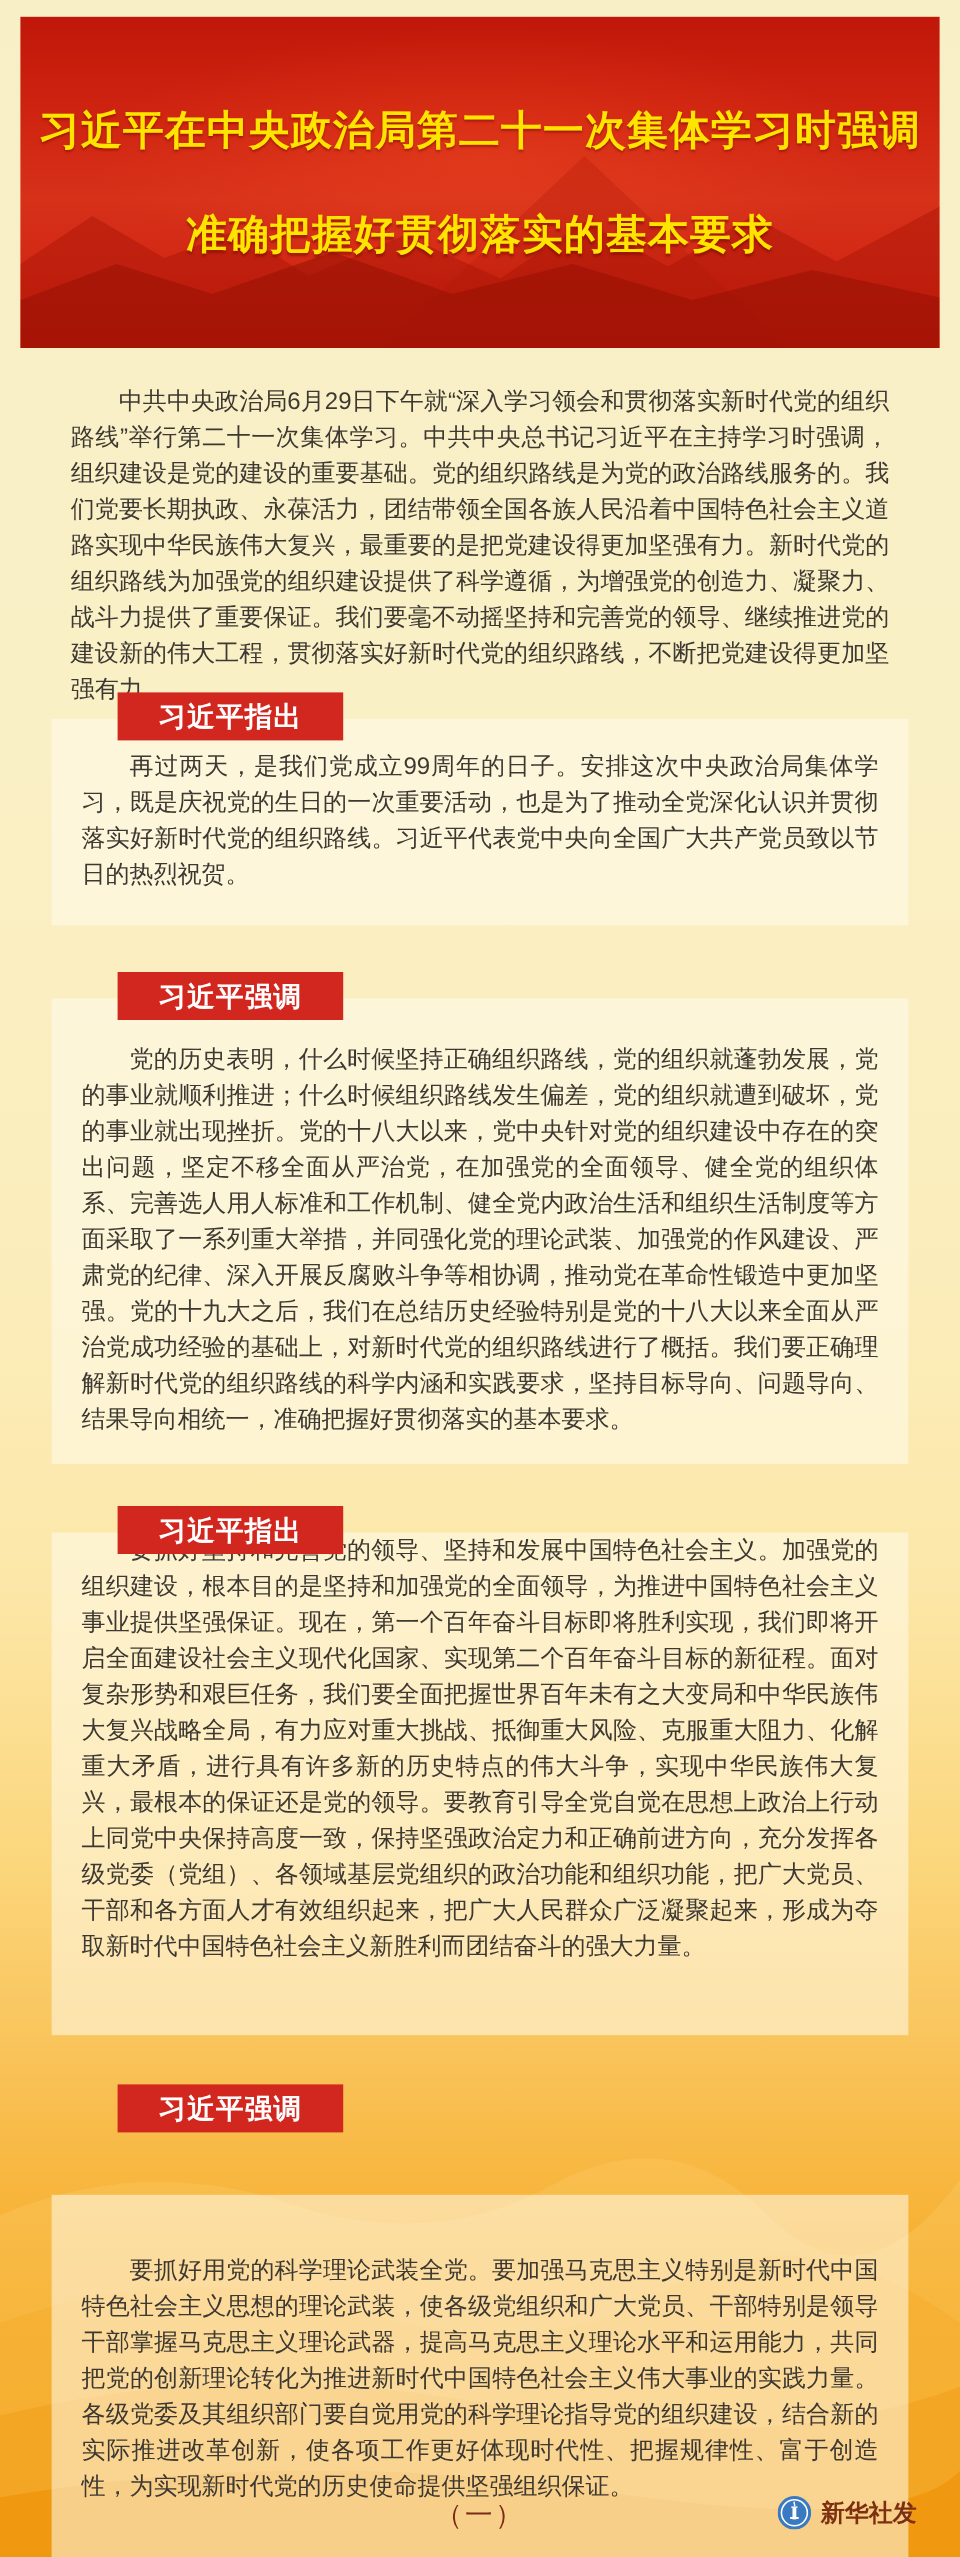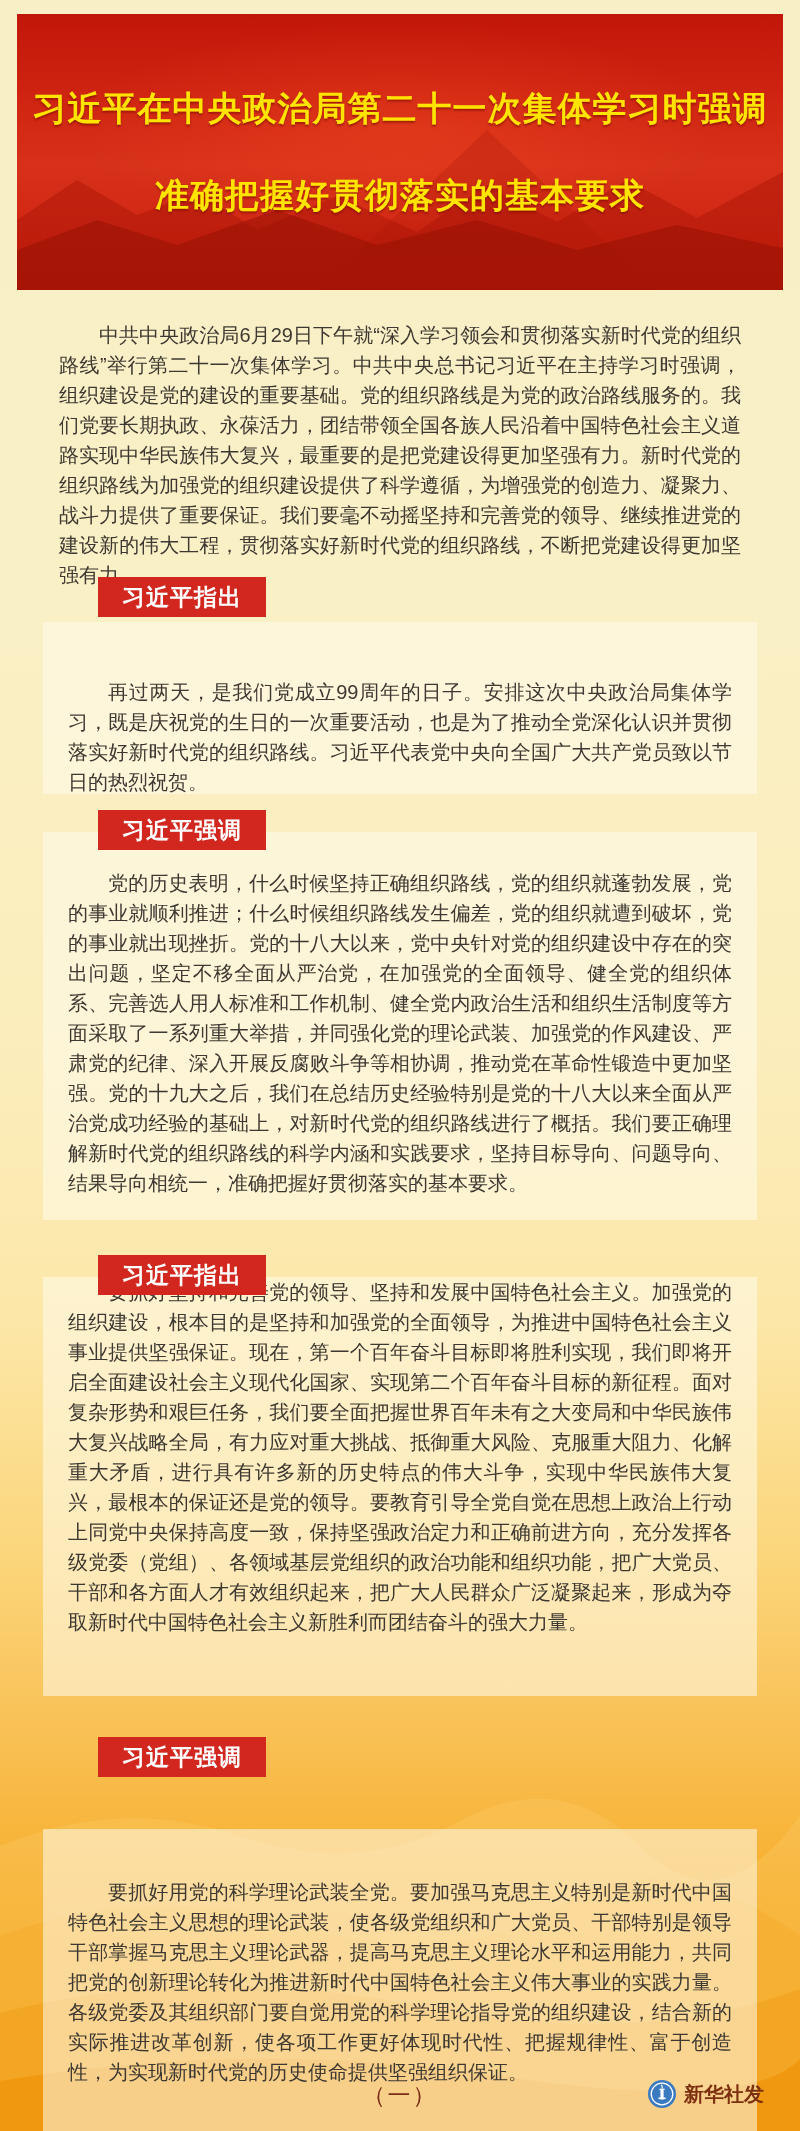--- a/index.html
+++ b/index.html
@@ -28,30 +28,30 @@
     color:#ffe400;font-size:34px;font-weight:bold;letter-spacing:1px;
     text-shadow:0 2px 2px rgba(120,10,0,0.55);
     white-space:nowrap;
   }
   
   .intro{
     position:absolute;top:320px;left:59px;width:682px;z-index:2;
     font-size:20px;line-height:30px;color:#3d3831;text-align:justify;text-indent:2em;margin:0;
   }
   .badge{
-    position:absolute;left:98px;width:168px;height:40px;z-index:4;
+    position:absolute;left:98px;width:188px;height:40px;z-index:4;
     background:#d2271e;color:#ffffff;font-size:23px;font-weight:bold;letter-spacing:1px;
     display:flex;align-items:center;justify-content:center;
   }
   .panel{
     position:absolute;left:43px;width:714px;z-index:2;box-sizing:border-box;
     background:rgba(255,252,236,0.55);padding-left:25px;padding-right:25px;overflow:hidden;
   }
   .panel p{margin:0;font-size:20px;line-height:30px;color:#3d3831;text-align:justify;text-indent:2em;}
-  .badge-1{top:577px;}  .panel-1{top:599px;height:172px;padding-top:55px;margin-top:23px;}
+  .badge-1{top:577px;}  .panel-1{top:599px;height:172px;padding-top:25px;}
   .badge-2{top:810px;}  .panel-2{top:832px;height:388px;padding-top:36px;}
   .badge-3{top:1255px;} .panel-3{top:1277px;height:419px;}
   .badge-4{top:1737px;} .panel-4{top:1829px;height:326px;padding-top:48px;}
   
   .page-number{
     position:absolute;top:2080px;left:0;width:800px;z-index:3;
     text-align:center;font-size:23px;color:#7a2c18;letter-spacing:2px;
   }
   .credit{
     position:absolute;top:2080px;right:36px;z-index:3;

